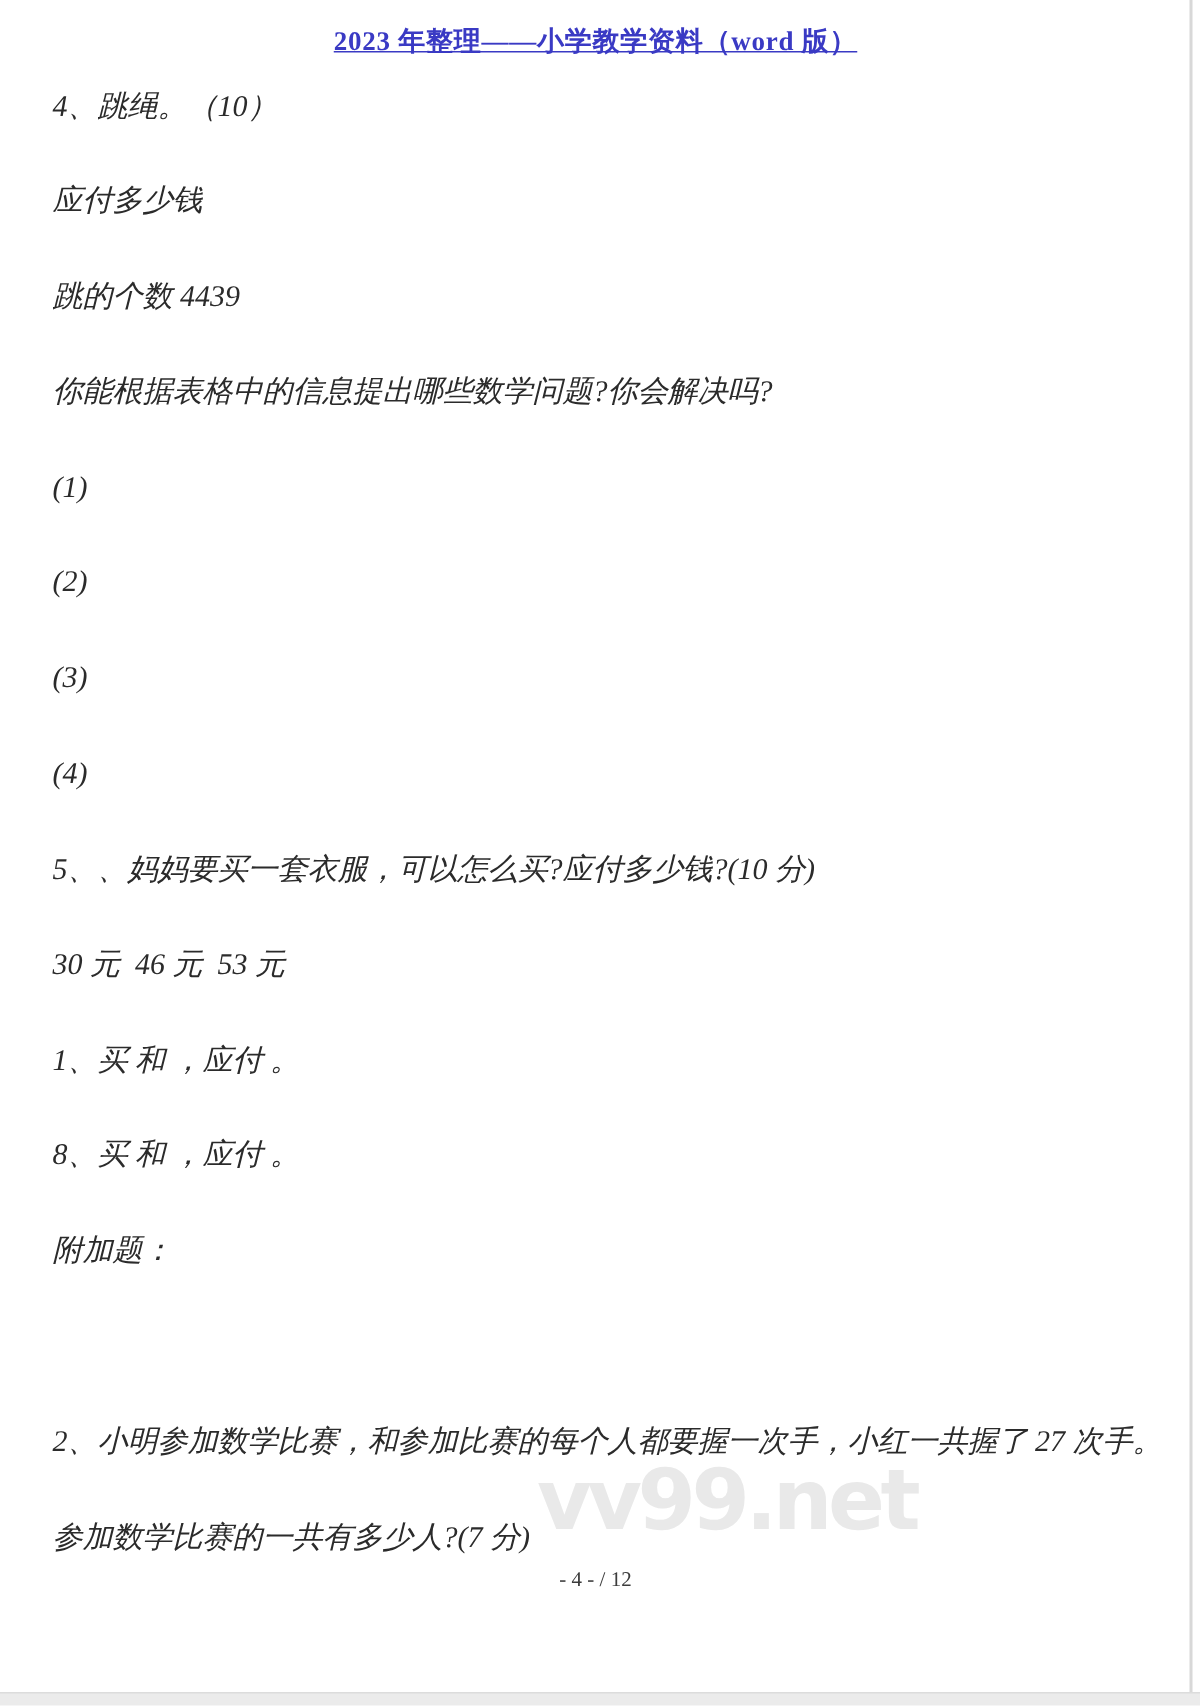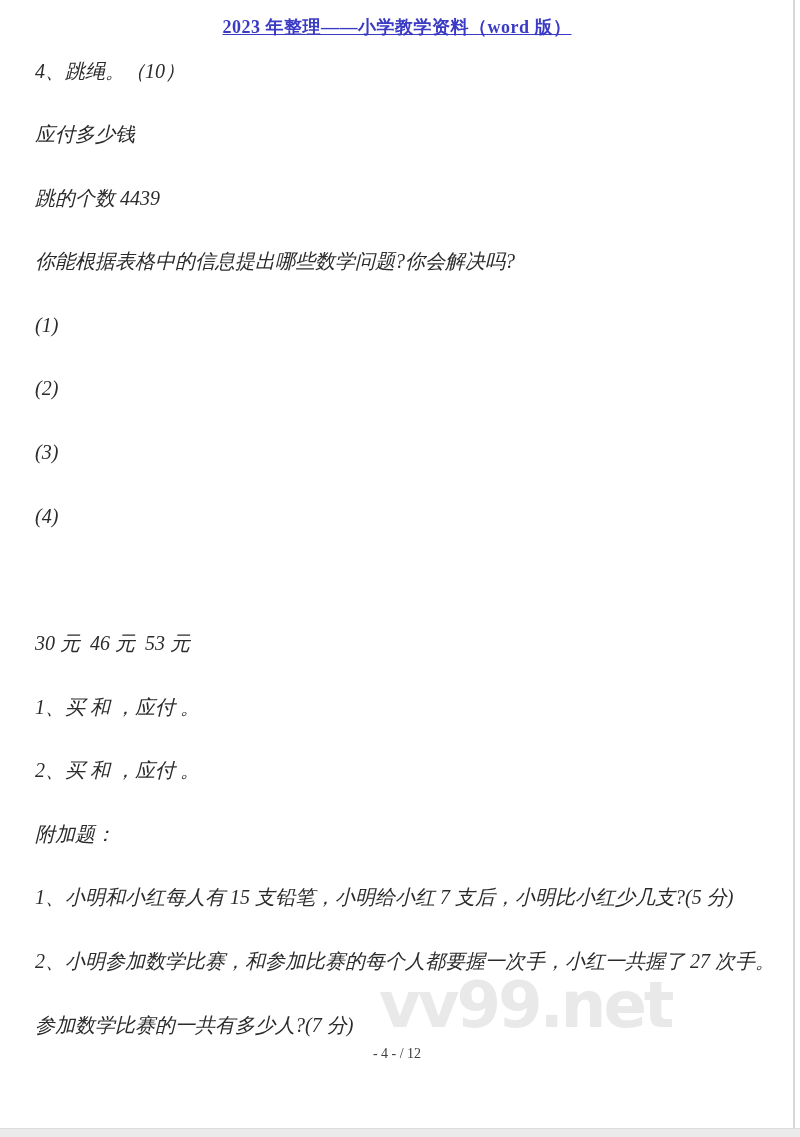--- a/index.html
+++ b/index.html
@@ -36,25 +36,25 @@
     left: 35px;
     font-size: 20px;
     line-height: 22px;
     color: #2b2b2b;
     white-space: pre;
     z-index: 3;
     font-style: italic;
   }
   .watermark {
     position: absolute;
-    left: 379px;
+    left: 358px;
     top: 968px;
     font-family: "DejaVu Sans", sans-serif;
     font-weight: bold;
-    font-size: 64px;
+    font-size: 56px;
     letter-spacing: -3px;
     color: #e9e9e9;
     z-index: 1;
     user-select: none;
   }
   .page-footer {
     position: absolute;
     left: 0; top: 1046px;
     width: 794px;
     text-align: center;
@@ -87,25 +87,25 @@
   <div class="doc-header">2023 年整理——小学教学资料（word 版）</div>
 
   <div class="line" style="top:60px">4、跳绳。（10）</div>
   <div class="line" style="top:123px">应付多少钱</div>
   <div class="line" style="top:187px">跳的个数 4439</div>
   <div class="line" style="top:250px">你能根据表格中的信息提出哪些数学问题?你会解决吗?</div>
   <div class="line" style="top:314px">(1)</div>
   <div class="line" style="top:377px">(2)</div>
   <div class="line" style="top:441px">(3)</div>
   <div class="line" style="top:505px">(4)</div>
+  <div class="line" style="top:569px">5、、妈妈要买一套衣服，可以怎么买?应付多少钱?(10 分)</div>
   <div class="line" style="top:632px">30 元  46 元  53 元</div>
   <div class="line" style="top:696px">1、买 和 ，应付 。</div>
-  <div class="line" style="top:759px">2、买 和 ，应付 。</div>
+  <div class="line" style="top:759px">8、买 和 ，应付 。</div>
   <div class="line" style="top:823px">附加题：</div>
-  <div class="line" style="top:886px">1、小明和小红每人有 15 支铅笔，小明给小红 7 支后，小明比小红少几支?(5 分)</div>
   <div class="line" style="top:950px">2、小明参加数学比赛，和参加比赛的每个人都要握一次手，小红一共握了 27 次手。</div>
   <div class="line" style="top:1014px">参加数学比赛的一共有多少人?(7 分)</div>
 
   <div class="watermark">vv99.net</div>
 
   <div class="page-footer">- 4 - / 12</div>
 
   <div class="page-right-edge"></div>
   <div class="page-bottom-edge"></div>
 

